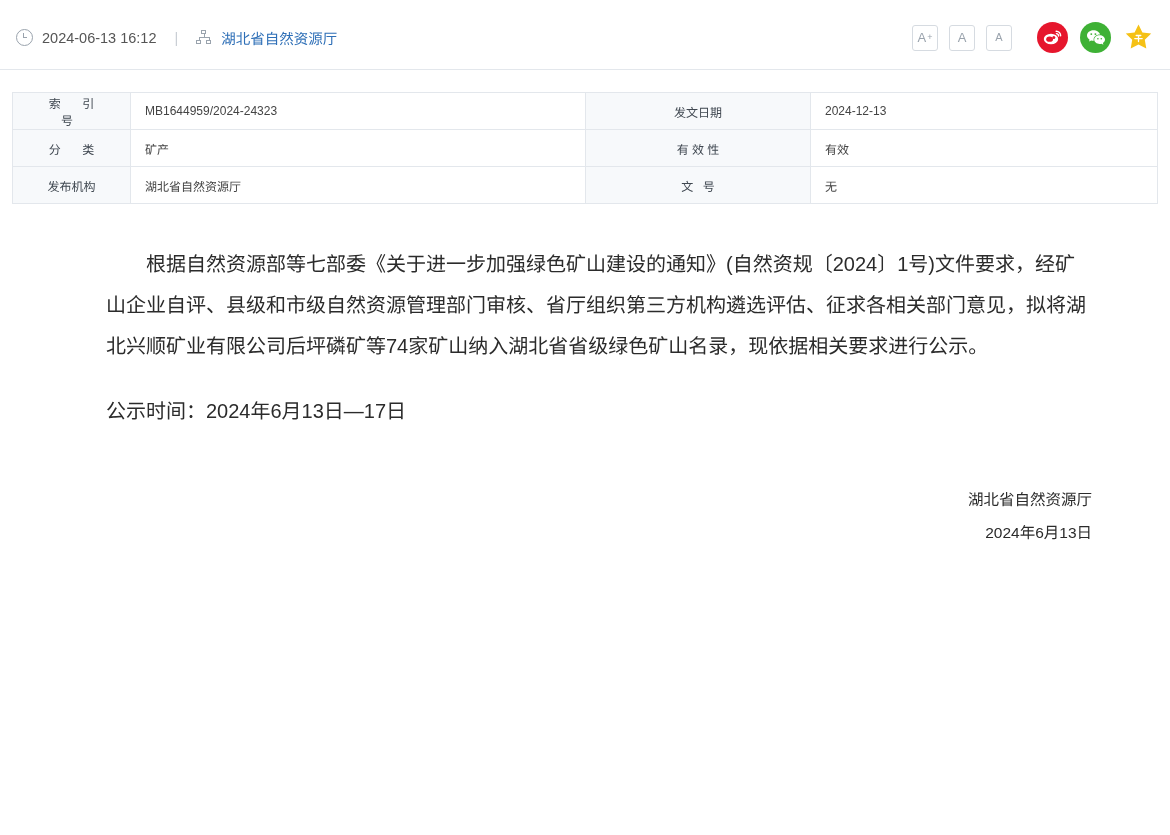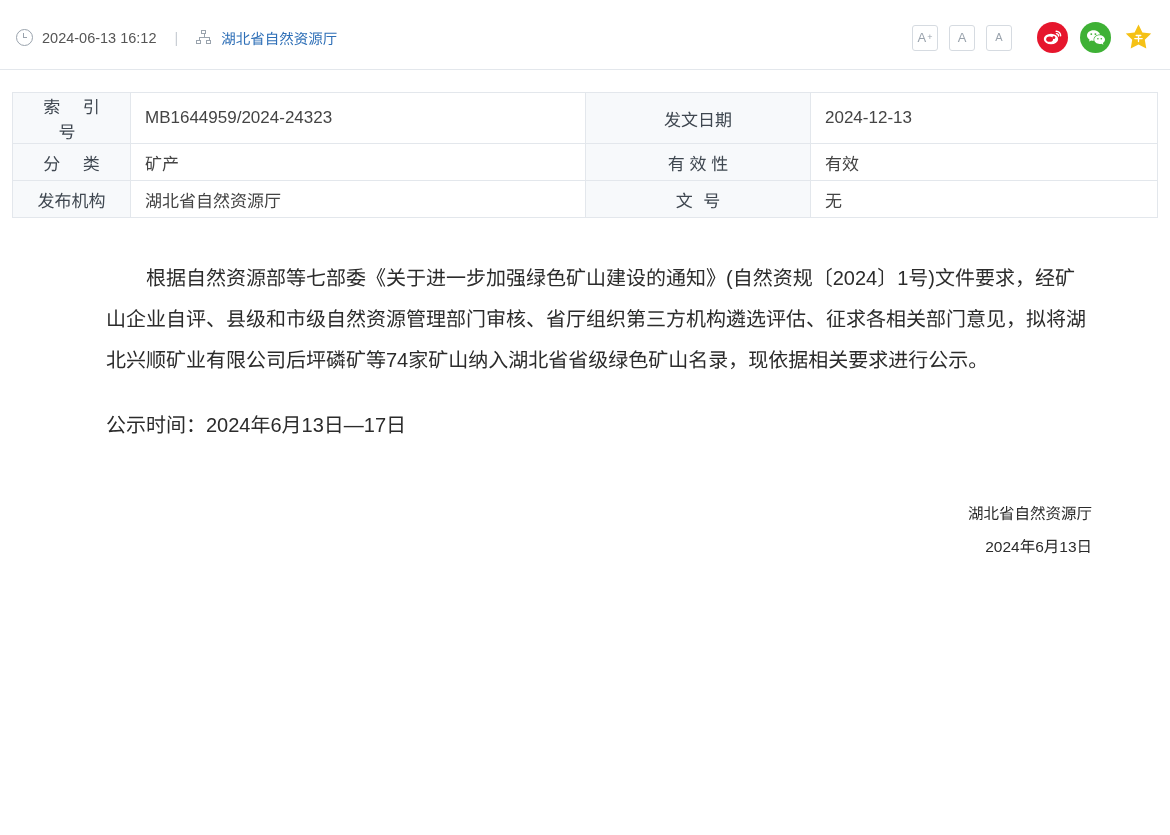--- a/index.html
+++ b/index.html
@@ -155,21 +155,21 @@
   }
   .share.weibo { background: #e6162d; }
   .share.weixin { background: #3eb135; }
   .share.star { background: #ffffff; color: #f5c116; font-size: 30px; }
 
   
   .info-table {
     width: 1146px;
     margin: 22px 12px 0 12px;
     border-collapse: collapse;
-    font-size: 17px;
+    font-size: 12px;
     color: #444;
     table-layout: fixed;
   }
   .info-table td {
     border: 1px solid #e3e7ec;
     height: 37px;
     padding: 0 14px;
     box-sizing: border-box;
   }
   .info-table .lbl {

